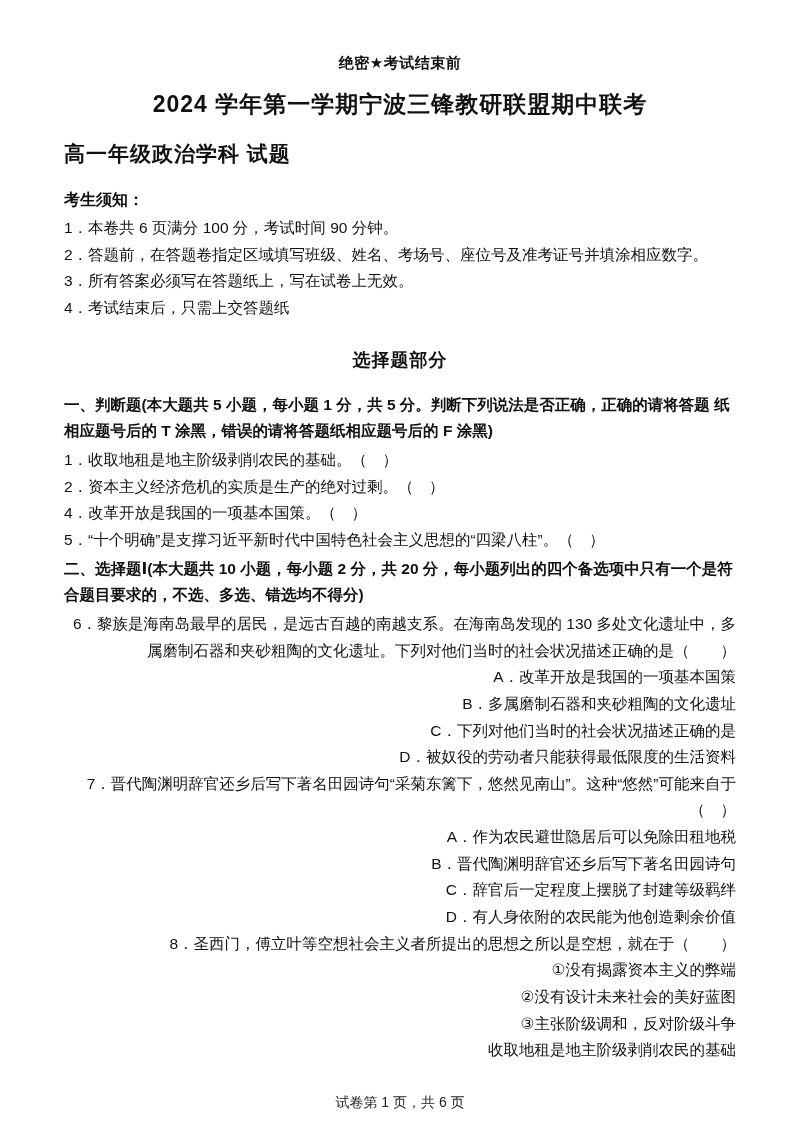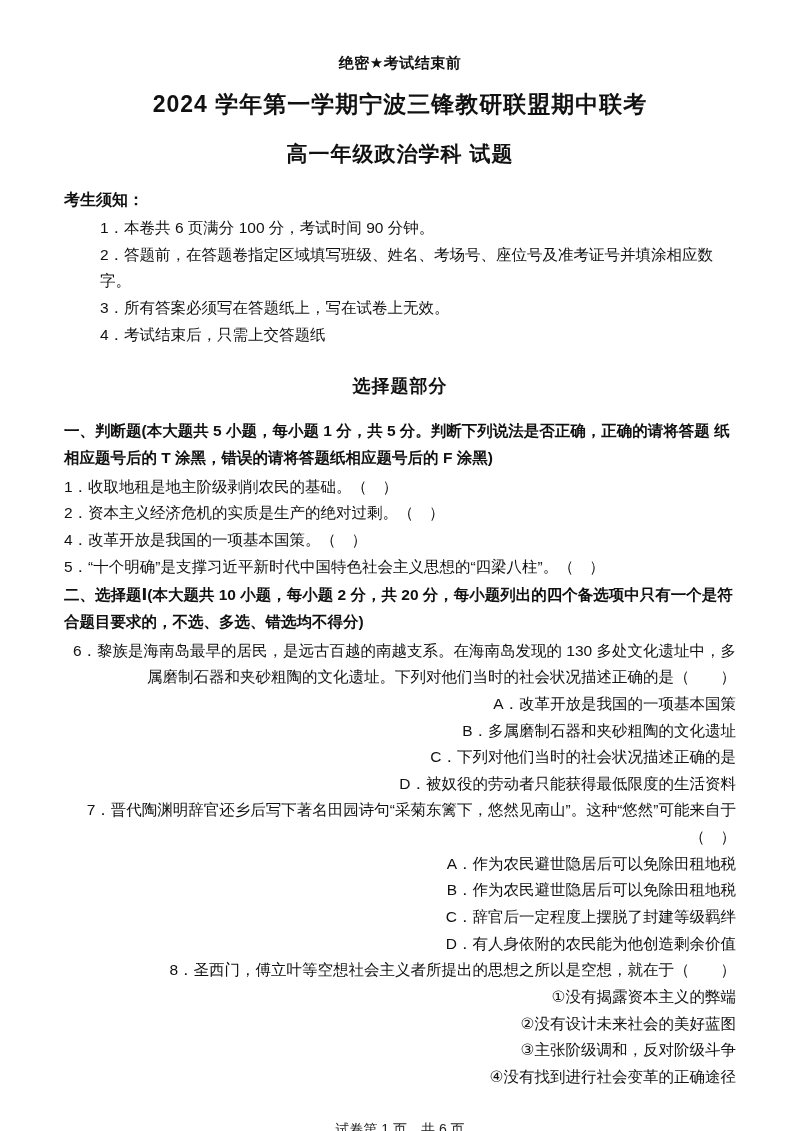--- a/index.html
+++ b/index.html
@@ -26,36 +26,35 @@
     text-align: center;
   }
   .exam-title {
     text-align: center;
     font-size: 23px;
     font-weight: 700;
     letter-spacing: 1px;
     margin-bottom: 20px;
   }
   .exam-subtitle {
-    text-align: center;
+    text-align: left;
     font-size: 21px;
     font-weight: 700;
     letter-spacing: 1px;
     margin-bottom: 22px;
   }
   .notice-heading {
     font-size: 16px;
     font-weight: 700;
     margin-bottom: 4px;
   }
   .notice-list { list-style: none; }
   .notice-list li {
     font-size: 15.5px;
     line-height: 1.72;
-    margin-left: 36px;
   }
   .section-title {
     text-align: center;
     font-size: 18px;
     font-weight: 700;
     margin: 26px 0 20px 0;
     letter-spacing: 1px;
   }
   .part-heading {
     font-size: 15.5px;
@@ -114,28 +113,28 @@
     <div class="q-stem">6．黎族是海南岛最早的居民，是远古百越的南越支系。在海南岛发现的 130 多处文化遗址中，多属磨制石器和夹砂粗陶的文化遗址。下列对他们当时的社会状况描述正确的是（　　）</div>
     <div class="q-option">A．改革开放是我国的一项基本国策</div>
     <div class="q-option">B．多属磨制石器和夹砂粗陶的文化遗址</div>
     <div class="q-option">C．下列对他们当时的社会状况描述正确的是</div>
     <div class="q-option">D．被奴役的劳动者只能获得最低限度的生活资料</div>
   </div>
 
   <div class="question-block">
     <div class="q-stem">7．晋代陶渊明辞官还乡后写下著名田园诗句“采菊东篱下，悠然见南山”。这种“悠然”可能来自于（　）</div>
     <div class="q-option">A．作为农民避世隐居后可以免除田租地税</div>
-    <div class="q-option">B．作为农民避世隐居后可以免除田租地税</div>
+    <div class="q-option">B．晋代陶渊明辞官还乡后写下著名田园诗句</div>
     <div class="q-option">C．辞官后一定程度上摆脱了封建等级羁绊</div>
     <div class="q-option">D．有人身依附的农民能为他创造剩余价值</div>
   </div>
 
   <div class="question-block">
     <div class="q-stem">8．圣西门，傅立叶等空想社会主义者所提出的思想之所以是空想，就在于（　　）</div>
     <div class="q-subitem">①没有揭露资本主义的弊端</div>
     <div class="q-subitem">②没有设计未来社会的美好蓝图</div>
     <div class="q-subitem">③主张阶级调和，反对阶级斗争</div>
-    <div class="q-subitem">④没有找到进行社会变革的正确途径</div>
+    <div class="q-subitem">收取地租是地主阶级剥削农民的基础</div>
   </div>
 
   <div class="footer-info">试卷第 1 页，共 6 页</div>
 
 </div>
 
 </body></html>

